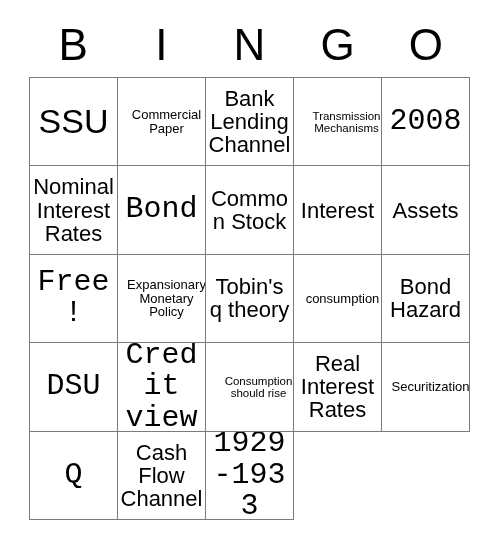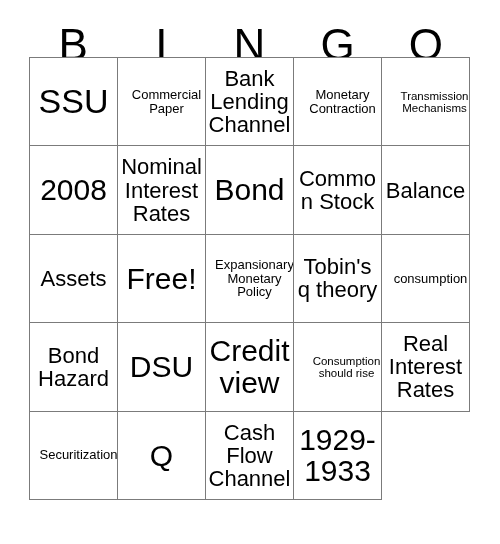--- a/index.html
+++ b/index.html
@@ -36,21 +36,21 @@
     justify-content: center;
     font-size: 44px;
     line-height: 1;
     font-weight: 400;
     letter-spacing: 0px;
     color: #000000;
   }
   #grid {
     position: absolute;
     left: 29px;
-    top: 57px;
+    top: 77px;
     width: 441px;
     height: 443px;
     border-top: 1px solid #7b7b7b;
     border-left: 1px solid #7b7b7b;
     box-sizing: border-box;
     display: grid;
     grid-template-columns: repeat(5, 1fr);
     grid-template-rows: repeat(5, 1fr);
   }
   .cell {
@@ -66,21 +66,21 @@
     background: #ffffff;
   }
   .cell .txt {
     display: block;
     width: 100%;
     line-height: 1.05;
     word-wrap: break-word;
   }
   
   .sz-xxl .txt { font-size: 34px; }
-  .sz-xl  .txt { font-size: 30px; }
+  .sz-xl  .txt { font-size: 30px; font-family: Liberation Mono, monospace; }
   .sz-md  .txt { font-size: 22px; }
   .sz-xs  .txt { font-size: 13px; margin-left: 10px; }
   .sz-xxs .txt { font-size: 11.5px; padding-left: 18px; }
 </style>
 </head>
 <body>
 
 <div id="card">
 
   <div id="header-row">
@@ -95,42 +95,39 @@
 
     <div class="cell sz-xxl">
         <span class="txt">SSU</span>
       </div>
     <div class="cell sz-xs">
         <span class="txt">Commercial Paper</span>
       </div>
     <div class="cell sz-md">
         <span class="txt">Bank Lending Channel</span>
       </div>
-    <div class="cell sz-xs">
-        <span class="txt">Monetary Contraction</span>
-      </div>
 
     <div class="cell sz-xxs">
         <span class="txt">Transmission Mechanisms</span>
       </div>
     <div class="cell sz-xl">
         <span class="txt">2008</span>
       </div>
     <div class="cell sz-md">
         <span class="txt">Nominal Interest Rates</span>
       </div>
     <div class="cell sz-xl">
         <span class="txt">Bond</span>
       </div>
     <div class="cell sz-md">
         <span class="txt">Common Stock</span>
       </div>
 
     <div class="cell sz-md">
-        <span class="txt">Balance</span>
+        <span class="txt">Interest</span>
       </div>
     <div class="cell sz-md">
         <span class="txt">Assets</span>
       </div>
     <div class="cell sz-xl">
         <span class="txt">Free!</span>
       </div>
     <div class="cell sz-xs">
         <span class="txt">Expansionary Monetary Policy</span>
       </div>

